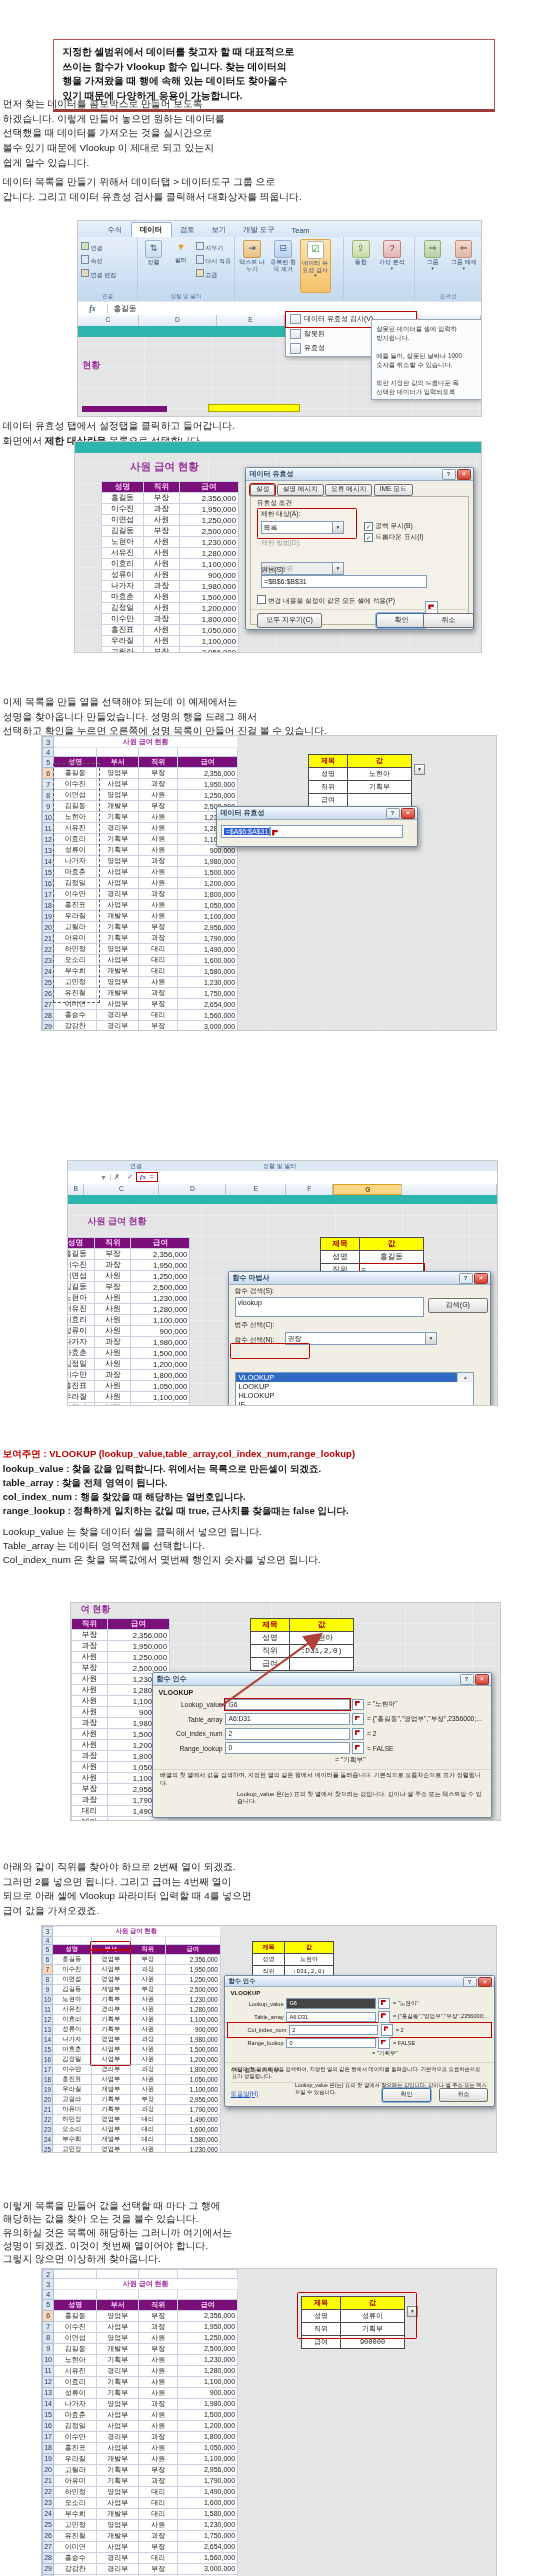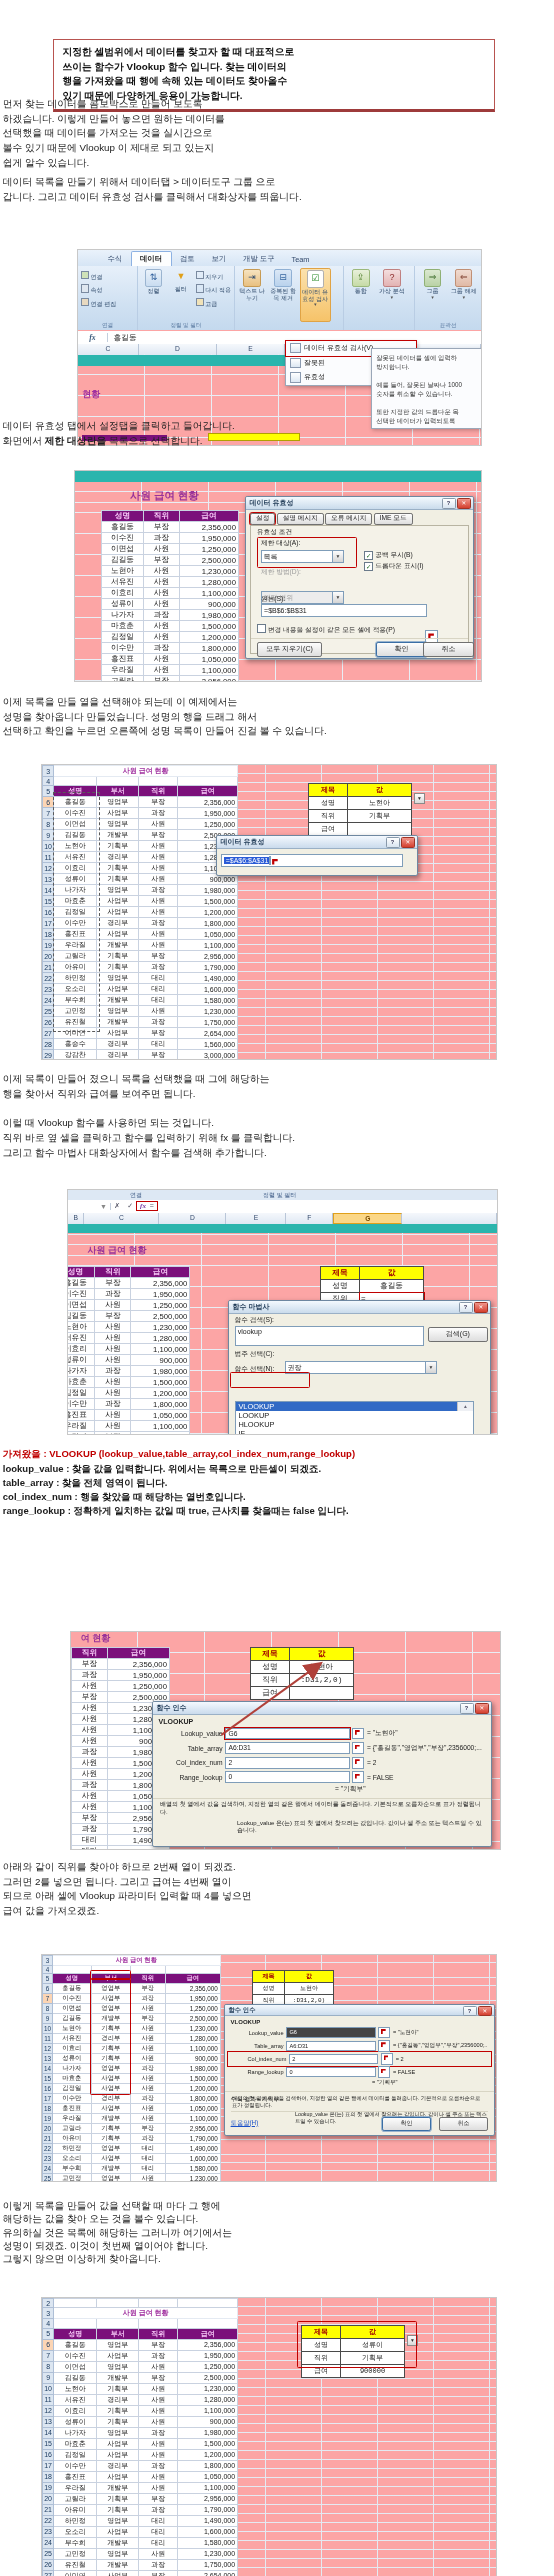--- a/index.html
+++ b/index.html
@@ -8,21 +8,21 @@
   .abs{position:absolute;}
   
   .introbox{position:absolute;left:53px;top:39px;width:423px;border:1.4px solid #b85450;
             border-bottom:3.5px solid #9e3b3b;padding:4.9px 8.4px;font-weight:bold;font-size:9.8px;
             line-height:14.7px;white-space:pre-line;color:#111;}
   .para{position:absolute;font-size:9.8px;line-height:14.7px;white-space:pre-line;color:#222;}
   .proto{color:#c00000;font-weight:bold;font-size:9.5px;margin-top:7px;}
   .params{font-weight:bold;font-size:9.5px;line-height:14px;white-space:pre-line;margin-top:1.4px;}
   .bld{font-weight:bold;}
   
-  .shot{position:absolute;background:#fca5a5;border:0.7px solid #c8c8c8;overflow:hidden;margin-top:29px;}
+  .shot{position:absolute;background:#e5e5e5;border:0.7px solid #c8c8c8;overflow:hidden;}
   .grid13{position:absolute;inset:0;background-image:
     repeating-linear-gradient(to bottom,transparent 0 8.4px,#e4eaf2 8.4px 9px),
     repeating-linear-gradient(to right,transparent 0 55px,#e4eaf2 55px 56px);}
   .grid11{position:absolute;inset:0;background-image:
     repeating-linear-gradient(to bottom,transparent 0 7px,#e4eaf2 7px 7.7px),
     repeating-linear-gradient(to right,transparent 0 55px,#e4eaf2 55px 56px);}
   .grid15{position:absolute;inset:0;background-image:
     repeating-linear-gradient(to bottom,transparent 0 9.8px,#e9eef5 9.8px 10.5px),
     repeating-linear-gradient(to right,transparent 0 66px,#e9eef5 66px 67px);}
   .teal{position:absolute;left:0;right:0;height:10.5px;background:#2bb5ad;}
@@ -663,26 +663,20 @@
           </span></div>
       <div style="padding:4.9px 4.2px;">
         <div class="tbox" style="width:176px;position:relative;">
           <span class="selrange">=$A$6:$A$31</span>
           <span class="pick abs" style="right:0.7px;top:0;"></span>
         </div>
       </div>
     </div>
   </div>
 
-  <div class="para" style="left:2.8px;top:1072px;">이제 목록이 만들어 졌으니 목록을 선택했을 때 그에 해당하는
-행을 찾아서 직위와 급여를 보여주면 됩니다.
-
-이럴 때  Vlookup 함수를 사용하면 되는 것입니다.
-직위 바로 옆 셀을 클릭하고 함수를 입력하기 위해 fx 를 클릭합니다.
-그리고 함수 마법사 대화상자에서 함수를 검색해 추가합니다.</div>
 
   <div class="shot" style="left:67px;top:1160px;width:429px;height:244px;">
     <div class="strip4">
       <span class="abs" style="left:62px;top:0.7px;">연결</span>
       <span class="abs" style="left:195px;top:0.7px;">정렬 및 필터</span>
     </div>
     <div class="fxrow">
       <span class="nb">▼</span>
       <span class="ic">✗</span>
       <span class="ic">✓</span>
@@ -835,25 +829,28 @@
           <div>IF</div>
 
           <div class="sbar">▲</div>
         </div>
         <div class="redover" style="left:1.4px;top:71px;width:78px;height:14px;"></div>
       </div>
     </div>
   </div>
 
   <div class="abs" style="left:2.8px;top:1441px;width:546px;">
-    <div class="proto">가져왔을 : VLOOKUP (lookup_value,table_array,col_index_num,range_lookup)</div>
+    <div class="proto">보여주면 : VLOOKUP (lookup_value,table_array,col_index_num,range_lookup)</div>
     <div class="params">lookup_value : 찾을 값을 입력합니다. 위에서는 목록으로 만든셀이 되겠죠.
 table_array : 찾을 전체 영역이 됩니다.
 col_index_num  : 행을 찾았을 때 해당하는 열번호입니다.
 range_lookup : 정확하게 일치하는 값일 때 true, 근사치를 찾을때는 false 입니다.</div>
+    <div class="para" style="position:static;margin-top:7px;line-height:14px;">Lookup_value 는 찾을 데이터 셀을 클릭해서 넣으면 됩니다.
+Table_array 는 데이터 영역전체를 선택합니다.
+Col_index_num 은 찾을 목록값에서 몇번째 행인지 숫자를 넣으면 됩니다.</div>
   </div>
 
   <div class="shot" style="left:70px;top:1602px;width:429px;height:217px;">
     <div class="grid15"></div>
     <div class="stitle" style="left:9.8px;top:0px;font-size:9px;">여 현황</div>
     <table class="etab t15" style="left:0px;top:15.4px;">
       <colgroup>
           <col style="width:36px;">
           <col style="width:62px;">
         </colgroup>

